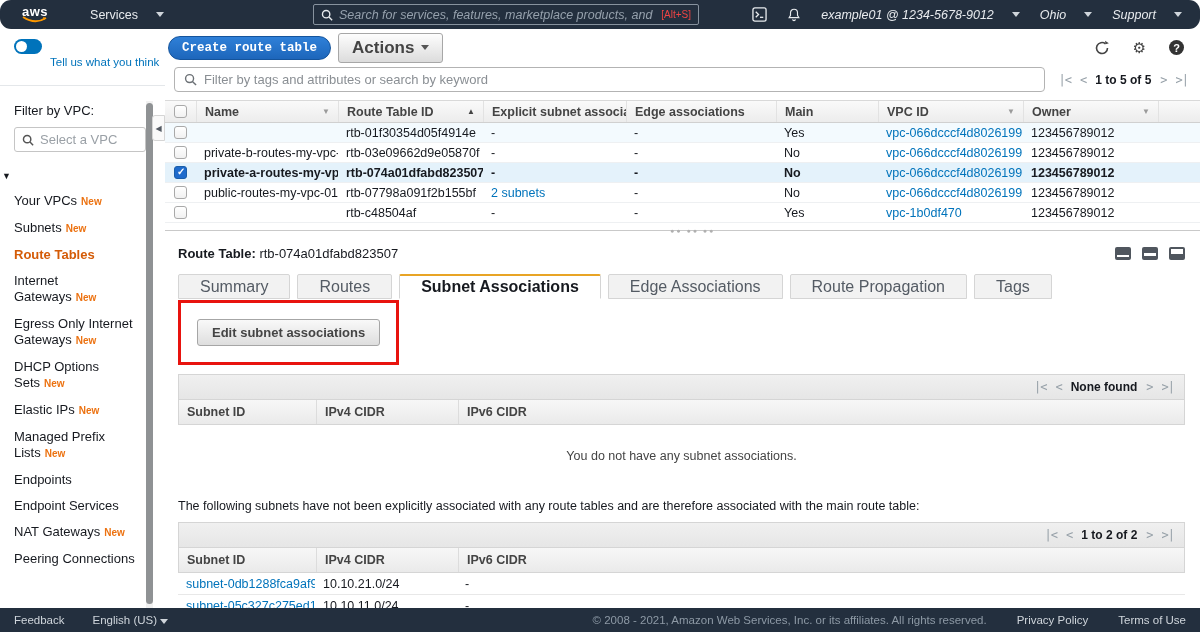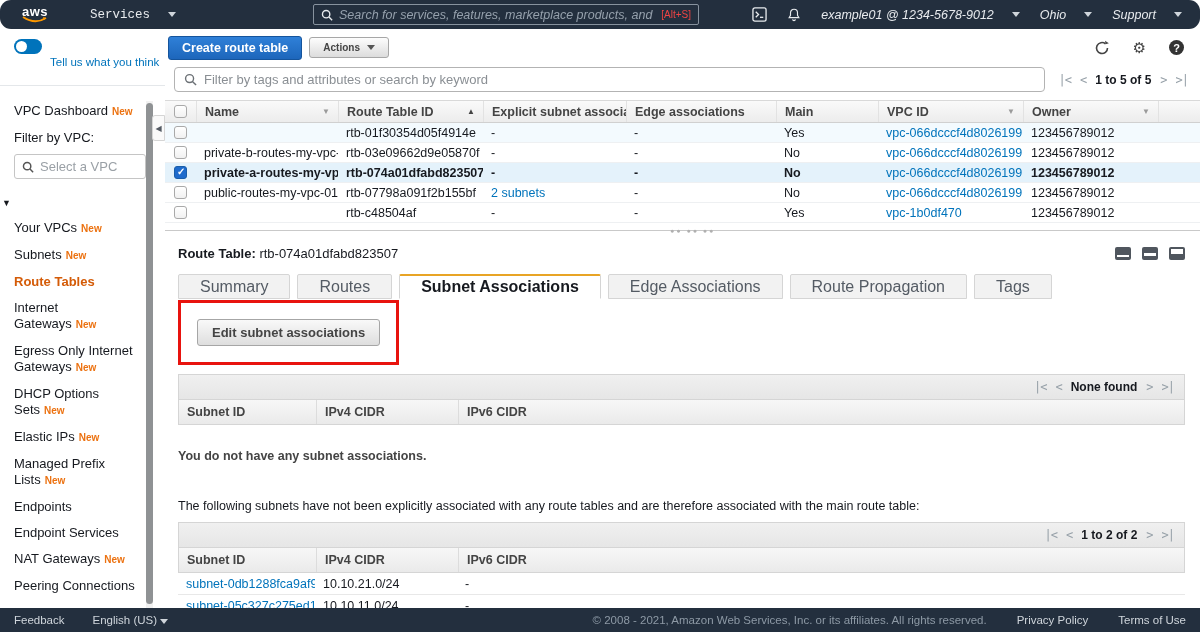--- a/index.html
+++ b/index.html
@@ -4,21 +4,21 @@
 <style>
   * { margin:0; padding:0; box-sizing:border-box; }
   html,body { width:1200px; height:632px; overflow:hidden; font-family:"Liberation Sans", sans-serif; background:#fff; }
   .app { width:1200px; height:632px; display:flex; flex-direction:column; position:relative; }
 
   
   .topnav { height:29px; background:#232f3e; display:flex; align-items:center; color:#e8ebee; font-size:12.5px; flex:0 0 29px; position:relative;border-radius:11px; }
   .logo { margin-left:22px; display:flex; flex-direction:column; align-items:center; cursor:pointer; }
   .logo-text { color:#fff; font-weight:bold; font-size:13px; line-height:11px; letter-spacing:.5px; }
   .logo svg { display:block; margin-top:-1px; }
-  .nav-services { margin-left:42px; display:flex; align-items:center; gap:18px; cursor:pointer;font-family:Liberation Mono, monospace; }
+  .nav-services { margin-left:42px; display:flex; align-items:center; gap:18px; cursor:pointer; }
   .caret { display:inline-block; width:0; height:0; border-left:4px solid transparent; border-right:4px solid transparent; border-top:5px solid #cfd5db; }
   .nav-search { position:absolute; left:313px; top:4px; width:386px; height:21px; border:1px solid #87929e; border-radius:2px; display:flex; align-items:center; padding:0 7px; gap:6px; background:#232f3e; cursor:text; }
   .nav-search .ph { color:#95a0ac; font-style:italic; font-size:12.5px; flex:1; white-space:nowrap; overflow:hidden; }
   .nav-search .shortcut { color:#ef4444; font-size:10px; }
   .nav-right { margin-left:auto; display:flex; align-items:center; gap:20px; padding-right:18px; }
   .nav-right .itm { display:flex; align-items:center; gap:18px; cursor:pointer; white-space:nowrap;font-style:italic; }
   .icon-btn { display:flex; align-items:center; cursor:pointer; }
 
   
   .footer { height:24px; background:#232f3e; flex:0 0 24px; display:flex; align-items:center; color:#cfd5db; font-size:11.5px; }
@@ -46,22 +46,22 @@
   .new-badge { color:#ec7211; font-weight:bold; font-size:10px; }
   .nav-header { font-weight:bold; font-size:12.5px; letter-spacing:.3px; padding:9px 0 4px 0; display:flex; gap:5px; cursor:pointer; text-transform:uppercase; line-height:15px; }
   .nav-caret { color:#16191f; font-size:9px; margin-left:-12px; padding-top:2px; }
   .side-scroll { position:absolute; right:12px; top:72px; bottom:0; width:7px; background:#f1f1f1; }
   .side-thumb { position:absolute; top:2px; bottom:4px; left:0; width:7px; background:#8f9294; border-radius:4px; cursor:grab; }
   .collapse-tab { position:absolute; left:152px; top:86px; width:13px; height:26px; background:#fafafa; border:1px solid #d5d5d5; border-radius:3px 0 0 3px; display:flex; align-items:center; justify-content:center; font-size:8px; color:#545b64; cursor:pointer; z-index:5; }
 
   
   .content { flex:1; background:#fff; position:relative; overflow:hidden; }
   .btn-row { padding:5px 10px 0 3px; display:flex; align-items:center; height:32px; }
-  .btn-primary { background:linear-gradient(#2f80d8,#1d66bb); border:1px solid #15549c; color:#fff; font-weight:bold; font-size:12.5px; padding:4px 13px; border-radius:3px; cursor:pointer; font-family:Liberation Sans, sans-serif; }
-  .btn-gray { background:linear-gradient(#fdfdfd,#dcdcdc); border:1px solid #a7a7a7; color:#444; font-weight:bold; font-size:10px; padding:4px 13px; border-radius:3px; cursor:pointer; margin-left:7px; display:inline-flex; align-items:center; gap:7px; font-family:inherit; }
+  .btn-primary { background:linear-gradient(#2f80d8,#1d66bb); border:1px solid #15549c; color:#fff; font-weight:bold; font-size:12.5px; padding:4px 13px; border-radius:12px; cursor:pointer; font-family:Liberation Mono, monospace; }
+  .btn-gray { background:linear-gradient(#fdfdfd,#dcdcdc); border:1px solid #a7a7a7; color:#444; font-weight:bold; font-size:17px; padding:4px 13px; border-radius:3px; cursor:pointer; margin-left:7px; display:inline-flex; align-items:center; gap:7px; font-family:inherit; }
   .btn-gray .caret-g { width:0;height:0;border-left:4px solid transparent;border-right:4px solid transparent;border-top:5px solid #555; }
   .top-icons { margin-left:auto; display:flex; gap:23px; align-items:center; padding-right:6px; }
   .help-circle { width:15px; height:15px; border-radius:50%; background:#333; color:#fff; font-size:11px; font-weight:bold; display:flex; align-items:center; justify-content:center; cursor:pointer; }
   .gear-glyph { font-size:15px; color:#444; cursor:pointer; line-height:15px; }
 
   .filter-row { display:flex; align-items:center; padding:6px 8px 4px 9px; }
   .filter-input { flex:1; height:25px; border:1px solid #b3b3b3; border-radius:4px; display:flex; align-items:center; gap:7px; padding:0 9px; color:#8a8f94; font-size:13px; cursor:text; background:#fff; }
   .pagination { display:flex; align-items:center; gap:9px; color:#96a0a8; font-size:12px; white-space:nowrap; }
   .pagination .pg-label { color:#16191f; font-weight:bold; font-size:12px; }
   .pg-btn { cursor:pointer; font-family:"DejaVu Sans Mono", monospace; letter-spacing:-1px; }
@@ -119,21 +119,21 @@
   .sub-tbl { margin-top:9px; font-size:12.5px; }
   .sub-toolbar { background:linear-gradient(#f0f0f0,#e6e6e6); border:1px solid #d5d5d5; height:26px; display:flex; align-items:center; justify-content:flex-end; padding-right:10px; }
   .sub-hrow { background:linear-gradient(#f7f7f7,#eaeaea); border:1px solid #d5d5d5; border-top:none; height:25px; display:flex; align-items:center; font-weight:bold; color:#444; }
   .sub-hcell { padding:0 8px; border-left:1px solid #dcdcdc; height:100%; display:flex; align-items:center; }
   .sub-hcell:first-child { border-left:none; }
   .c-sid { width:137px; flex:0 0 137px; }
   .c-v4 { width:142px; flex:0 0 142px; }
   .c-v6 { flex:1; }
   .sub-row { display:flex; height:22px; align-items:center; border-bottom:1px solid #e8e8e8; color:#16191f; }
   .sub-row .cell { padding:0 8px; }
-  .empty-msg { text-align:left; color:#444; font-size:12.5px; padding:24px 0 10px 0;font-weight:bold; }
+  .empty-msg { text-align:center; color:#444; font-size:12.5px; padding:24px 0 10px 0; }
   .note { font-size:12.5px; color:#16191f; margin-top:26px; }
 </style>
 </head>
 <body>
 
 <div class="app">
 
   <header class="topnav">
     <div class="logo">
       <span class="logo-text">aws</span>
@@ -189,21 +189,20 @@
       <div class="toggle-block">
         <div class="toggle-row">
           <span class="toggle-pill">
               <span class="toggle-knob"></span>
             </span>
         </div>
         <span class="toggle-link">Tell us what you think</span>
       </div>
       <div class="side-div"></div>
       <nav class="sidenav">
-          <div class="nav-item"><span class="nav-label">VPC Dashboard</span><span class="new-badge">New</span></div>
           <div class="nav-item">Filter by VPC:</div>
           <div style="border: 1px solid rgb(197, 197, 197); border-radius: 3px; height: 25px; display: flex; align-items: center; gap: 6px; padding: 0px 7px; color: rgb(154, 160, 166); margin: 3px 0px 6px; cursor: text; width: 132px;">
             <svg width="12" height="12" viewBox="0 0 14 14">
               <circle cx="6" cy="6" r="4.3" fill="none" stroke="#555" stroke-width="1.7"></circle>
               <line x1="9.3" y1="9.3" x2="13" y2="13" stroke="#555" stroke-width="1.7"></line>
             </svg>
             <span>Select a VPC</span>
           </div>
           <div class="nav-header">
             <span class="nav-caret">▼</span>

